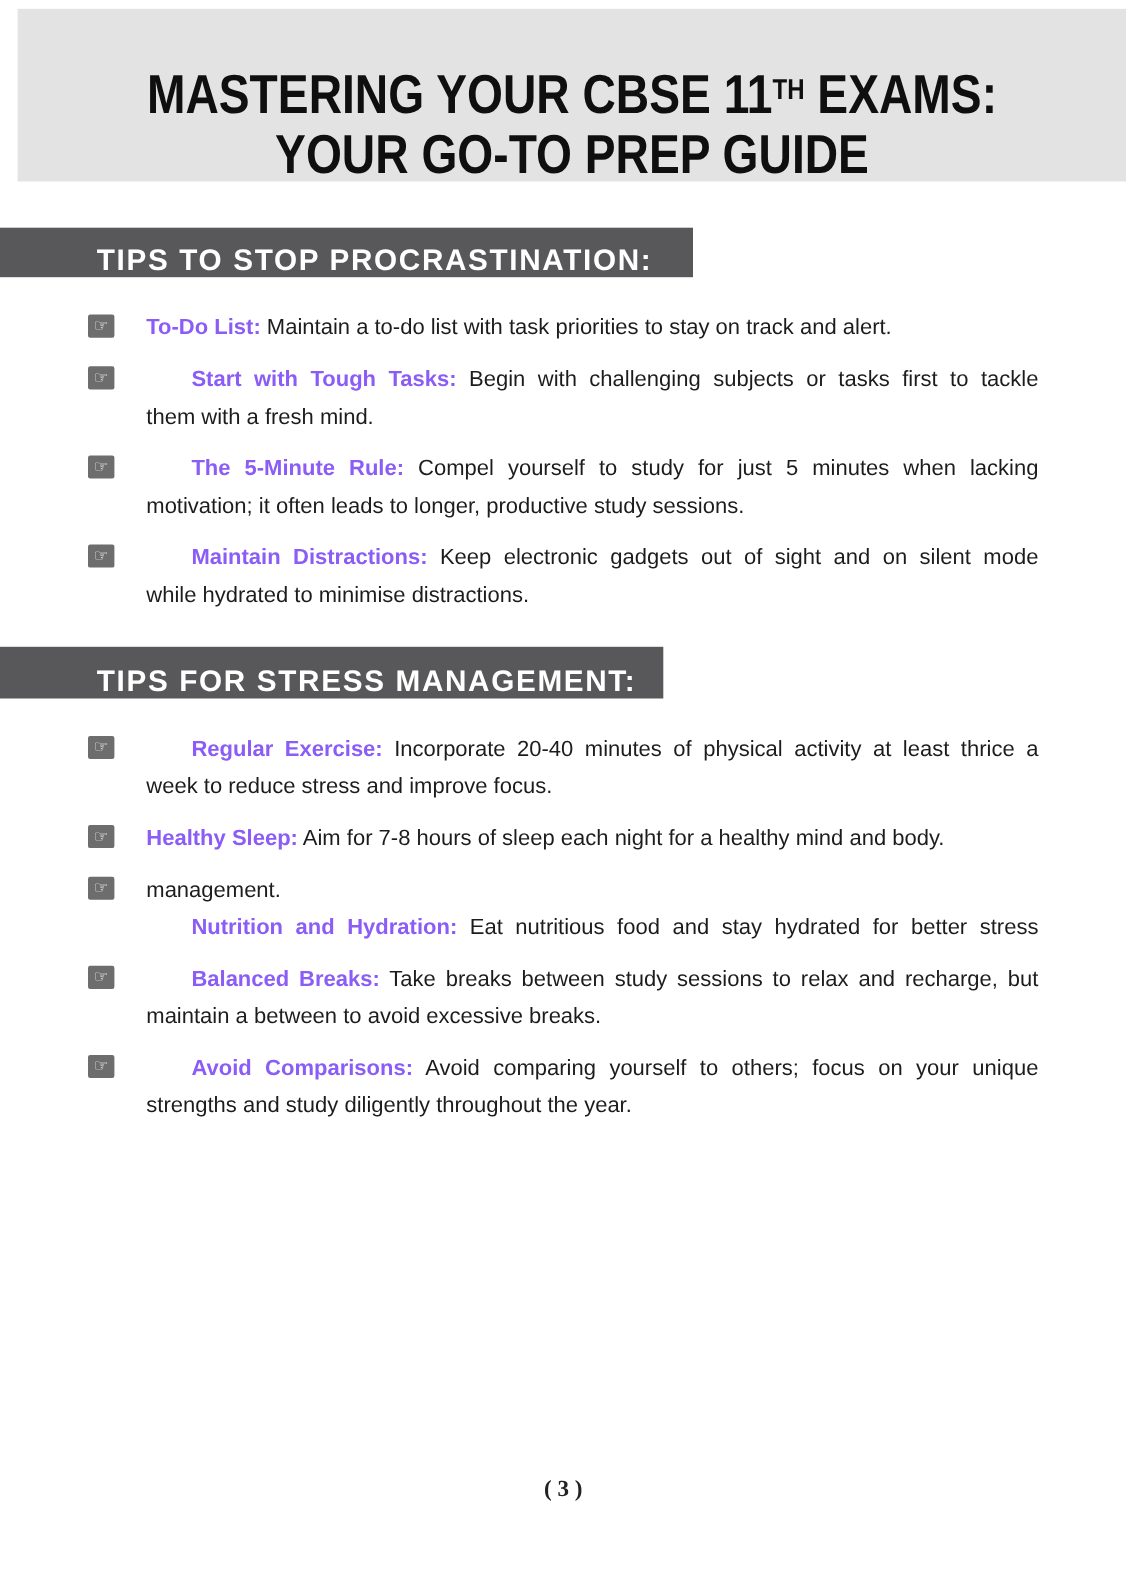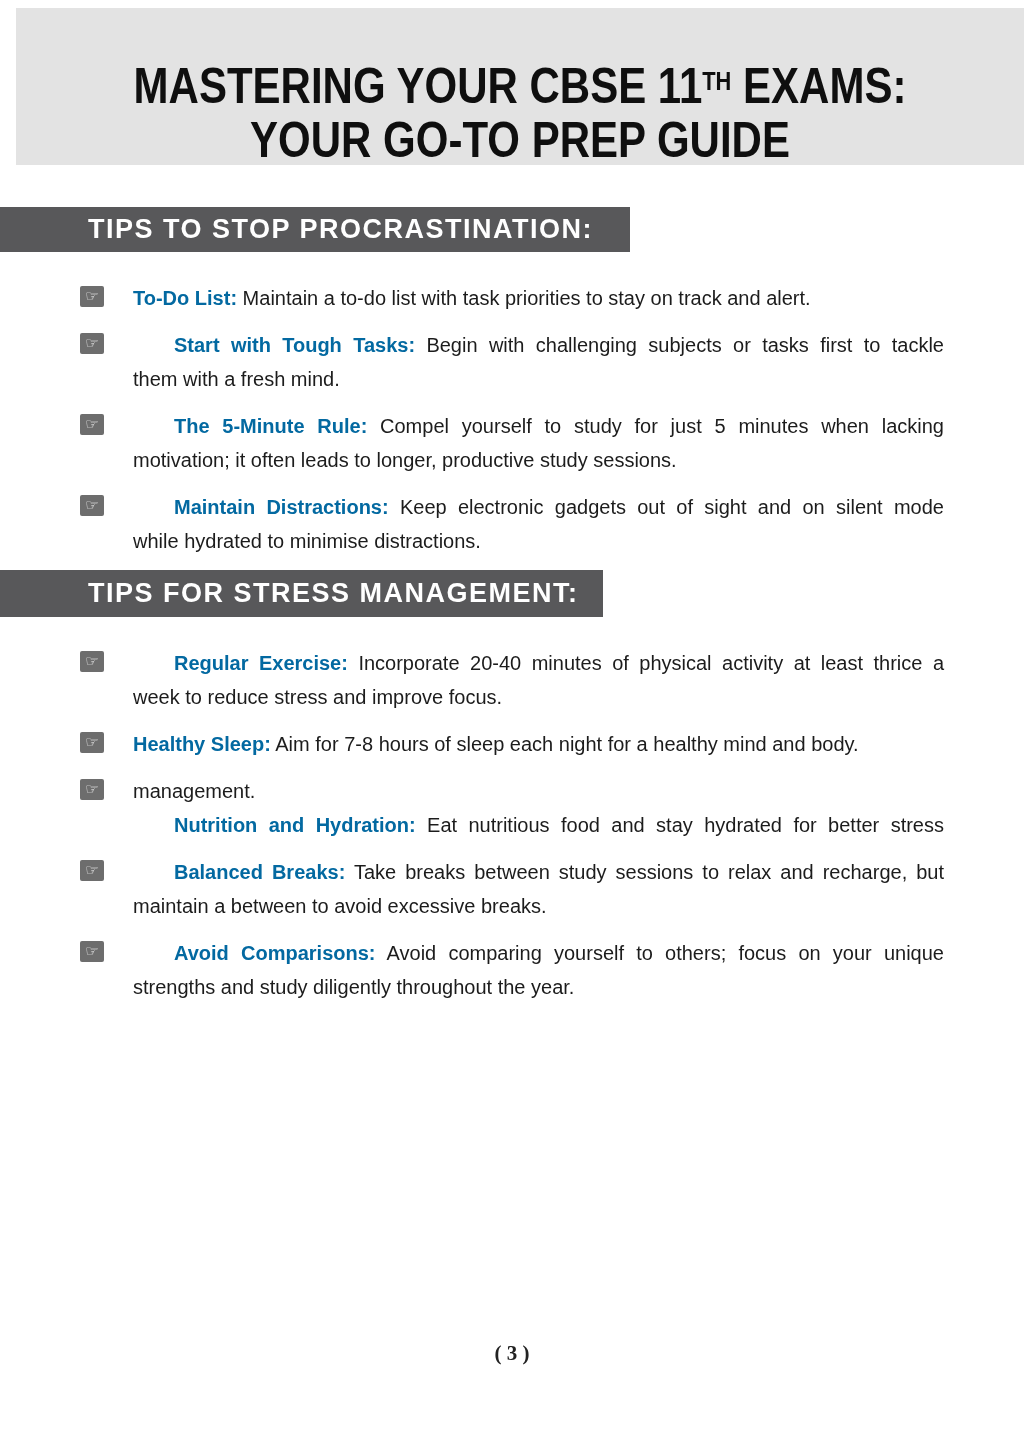--- a/index.html
+++ b/index.html
@@ -31,29 +31,29 @@
   }
   .title sup{
     font-size:0.52em;
     vertical-align:0.5em;
     letter-spacing:0;
   }
 
   
   .section{position:absolute;left:0;right:0;}
   .sec0{top:207px;}
-  .sec1{top:570px;}
+  .sec1{top:588px;}
   .bar{
     background:#58585a;
     color:#ffffff;
     font-weight:bold;
     letter-spacing:1.5px;
     font-size:27px;
     padding-left:88px;
-    display:flex;align-items:center;
+    display:flex;align-items:flex-end;
     box-sizing:border-box;
   }
   .sec0 .bar{width:630px;height:45px;}
   .sec1 .bar{width:603px;height:47px;}
 
   
   .list{margin:29px 0 0 80px;width:864px;}
   .item{display:flex;align-items:flex-start;margin-bottom:13px;}
   .hand{
     flex:none;
@@ -68,21 +68,21 @@
   }
   .txt{
     margin-left:29px;
     width:811px;
     font-size:20px;
     line-height:34px;
     color:#1c1c1c;
   }
   .line{text-align:left;}
   .line.j{text-align:justify;text-align-last:justify;margin-left:41px;}
-  .txt b{font-weight:bold;color:#0369a1;}
+  .txt b{font-weight:bold;color:#8b5cf6;}
 
   
   .footer{
     position:absolute;top:1341px;left:0;right:0;
     text-align:center;
     font-family:"Liberation Serif", serif;
     font-weight:bold;
     font-size:21px;
     color:#222;
   }

